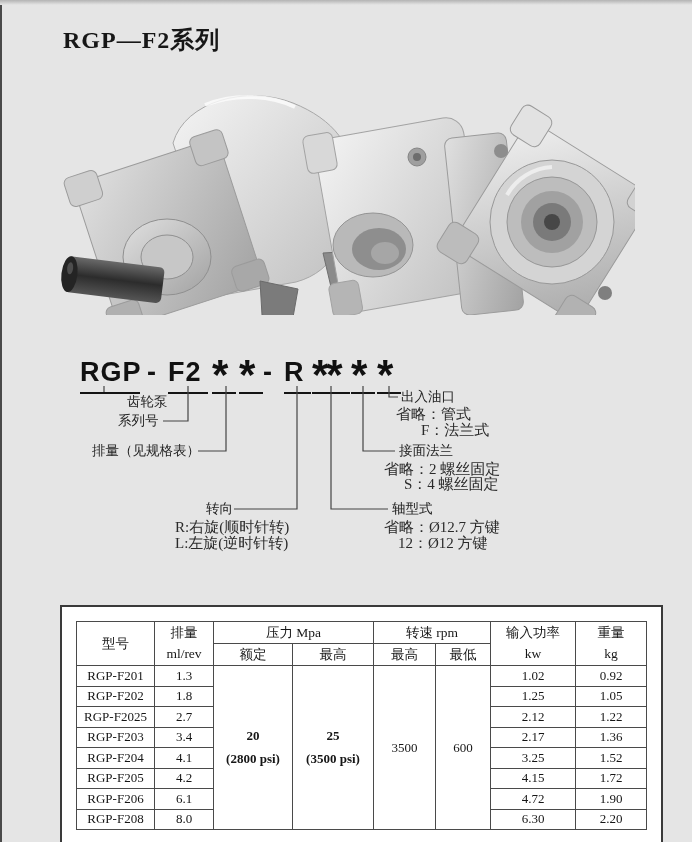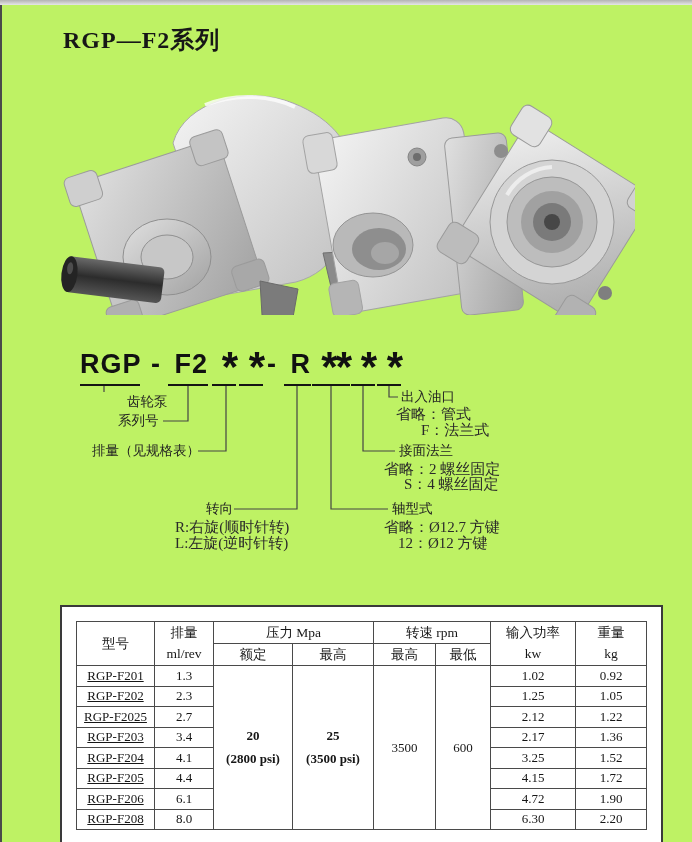--- a/index.html
+++ b/index.html
@@ -1,34 +1,34 @@
 <!DOCTYPE html>
 <html><head>
 <meta charset="utf-8">
 <style>
   html,body { margin:0; padding:0; background:#ffffff; }
   .page {
-    position:relative; width:692px; height:842px; background:#bef264;
+    position:relative; width:692px; height:842px; background:#e5e5e5;
     font-family:"Liberation Serif","DejaVu Serif",serif; color:#1a1a1a; overflow:hidden;
   }
   .top-band { position:absolute; left:0; top:0; width:692px; height:5px;
     background:linear-gradient(#b3b3b3,#e6e6e6); }
   .left-rule { position:absolute; left:0; top:5px; width:2px; height:837px; background:#4a4a4a; }
 
   .doc-title {
     position:absolute; left:63px; top:24px; font-size:24px; letter-spacing:1px;
     font-weight:600; color:#171717;
   }
 
   .pumps { position:absolute; left:55px; top:85px; width:580px; height:230px; }
 
   
   .diagram { position:absolute; left:0; top:345px; width:692px; height:262px; }
   .code-seg {
-    position:absolute; top:2px; height:37px; text-align:right;
+    position:absolute; top:10px; height:37px; text-align:left;
     font-family:"Liberation Sans","DejaVu Sans",sans-serif; font-weight:bold;
     font-size:27px; line-height:34px; color:#111; letter-spacing:1px;
   }
   .code-seg.u { border-bottom:2.5px solid #141414; }
   .code-seg.star { font-size:42px; line-height:40px; letter-spacing:-2px; }
   .dg-lines { position:absolute; left:0; top:0; pointer-events:none; }
   .dg-label {
     position:absolute; font-size:13.5px; line-height:16px; color:#222; white-space:nowrap;
   }
   .dg-sub { font-size:15px; color:#2a2a2a; }
@@ -38,21 +38,21 @@
     position:absolute; left:60px; top:605px; border:2px solid #3a3a3a; padding:14px;
     background:#fff;
   }
   table.spec { border-collapse:collapse; table-layout:fixed; border:1px solid #4a4a4a; }
   table.spec td {
     border:1px solid #4a4a4a; text-align:center; font-size:13px; color:#161616;
     padding:0 2px; overflow:hidden; white-space:nowrap;
   }
   table.spec thead td { font-size:13.5px; height:21px; }
   table.spec tbody td { height:19.5px; }
-  td.model-cell { text-align:left; padding-left:7px;text-decoration:underline; }
+  td.model-cell { text-align:left; padding-left:7px; }
   td.twoline { line-height:1.55; }
   td.span-note { line-height:1.7;font-weight:bold; }
 </style>
 </head>
 <body>
 
 <div class="page">
   <div class="top-band"></div>
   <div class="left-rule"></div>
 
@@ -225,21 +225,21 @@
           <div>25</div>
           <div>(3500 psi)</div>
         </td>
         <td rowspan="8">3500</td>
         <td rowspan="8">600</td>
         <td>1.02</td>
         <td>0.92</td>
       </tr>
       <tr>
         <td class="model-cell">RGP-F202</td>
-        <td>2.3</td>
+        <td>1.8</td>
         <td>1.25</td>
         <td>1.05</td>
       </tr>
       <tr>
         <td class="model-cell">RGP-F2025</td>
         <td>2.7</td>
         <td>2.12</td>
         <td>1.22</td>
       </tr>
       <tr>
@@ -249,21 +249,21 @@
         <td>1.36</td>
       </tr>
       <tr>
         <td class="model-cell">RGP-F204</td>
         <td>4.1</td>
         <td>3.25</td>
         <td>1.52</td>
       </tr>
       <tr>
         <td class="model-cell">RGP-F205</td>
-        <td>4.4</td>
+        <td>4.2</td>
         <td>4.15</td>
         <td>1.72</td>
       </tr>
       <tr>
         <td class="model-cell">RGP-F206</td>
         <td>6.1</td>
         <td>4.72</td>
         <td>1.90</td>
       </tr>
       <tr>

